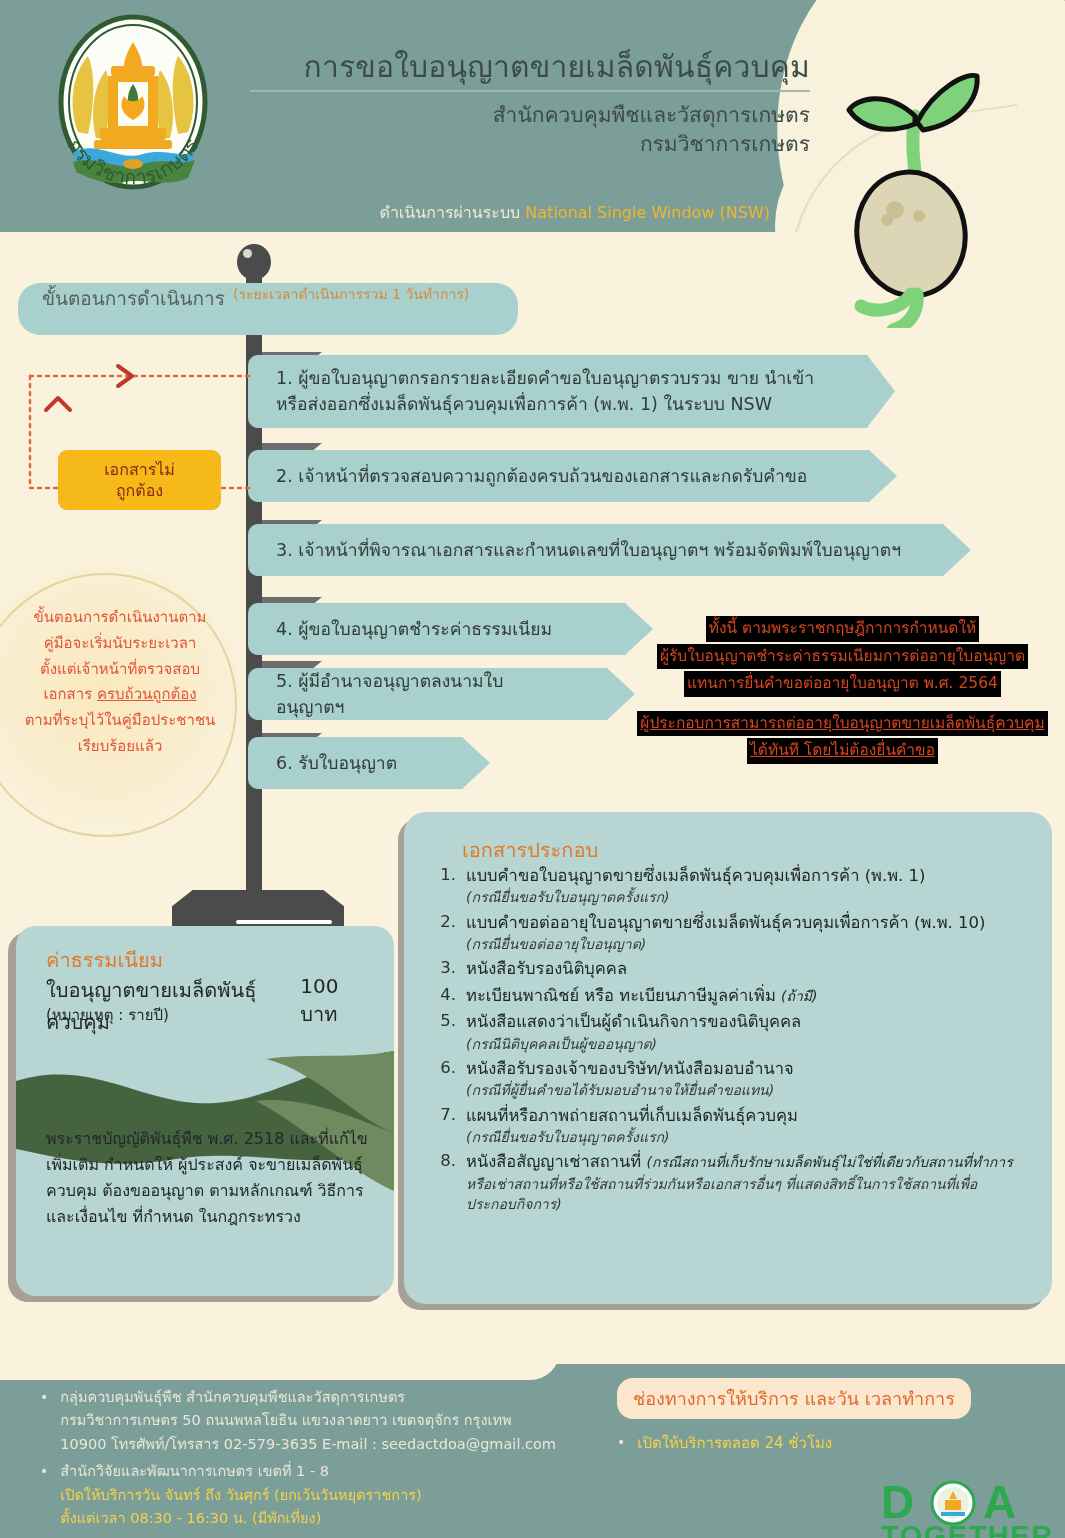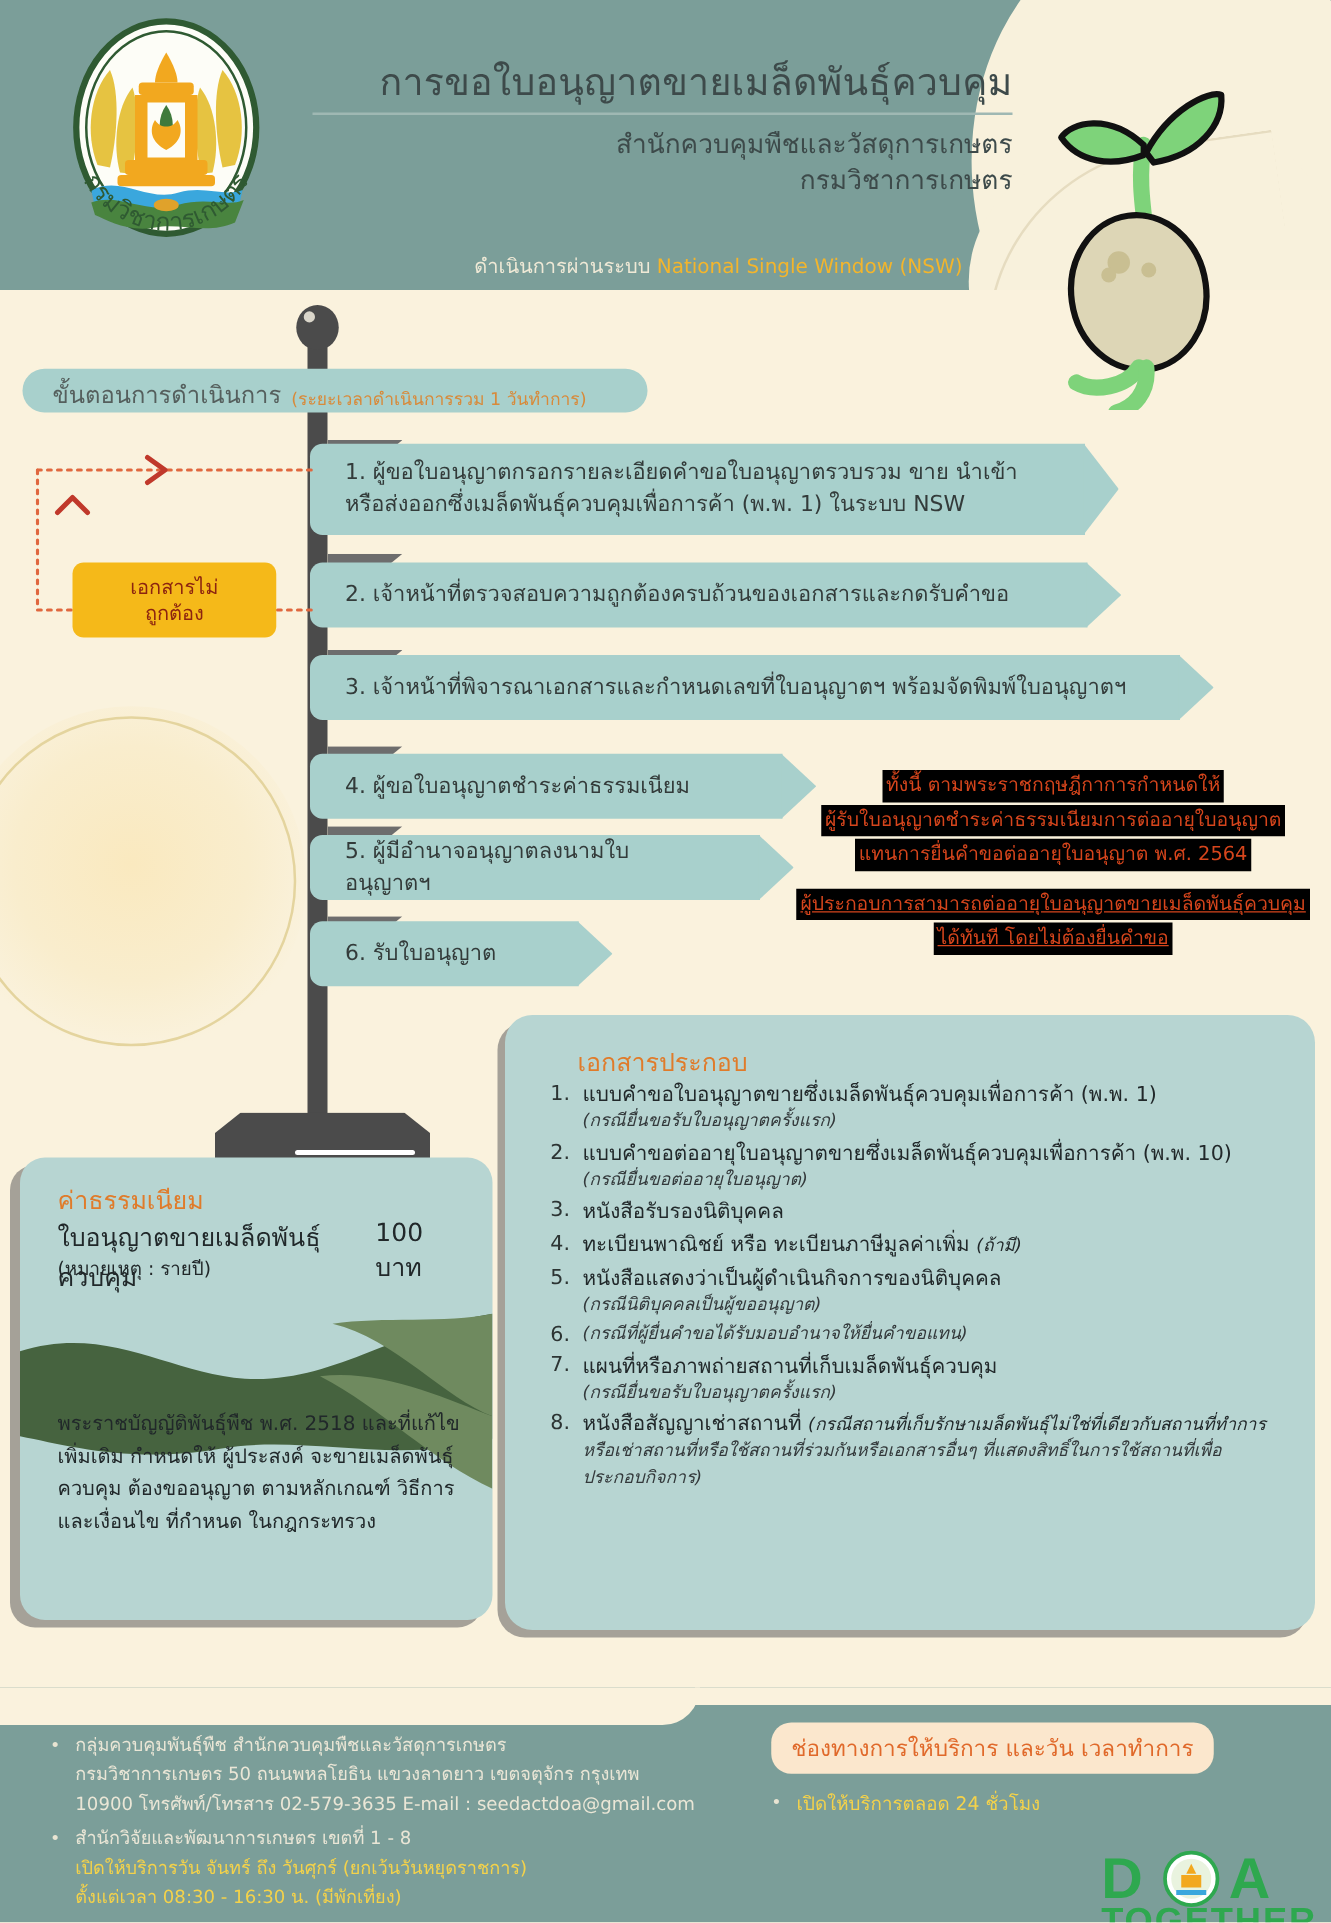--- a/index.html
+++ b/index.html
@@ -68,23 +68,23 @@
     content:""; position:absolute; right:12px; bottom:9px; width:96px; height:4px;
     background:#fff; border-radius:2px;
   }
   .sign-shadow {
     position: absolute; width: 60px; height: 22px; background: #6d6d6d;
     clip-path: polygon(0 0, 100% 0, 55% 100%, 0 100%);
   }
 
   
   .steps-pill {
-    position: absolute; left: 18px; top: 283px; width: 500px; height: 35px;
+    position: absolute; left: 18px; top: 283px; width: 500px; height: 52px;
     background: #a8d0cc; border-radius: 22px;
-    display: flex; align-items: flex-end; padding-left: 24px; gap: 8px; margin-top: 12px;
+    display: flex; align-items: flex-start; padding-left: 24px; gap: 8px;
   }
   .steps-pill .t1 { font-size: 19px; color: #555f5d; }
   .steps-pill .t2 { font-size: 14px; color: #d88a3a; }
 
   
   .arrow {
     position: absolute; background: #a8d0cc; color: #333b3a;
     display: flex; align-items: center;
     padding: 10px 40px 10px 28px;
     border-radius: 10px 0 0 10px;
@@ -312,20 +312,30 @@
     <path d="M96 8 L110 18 L96 28" fill="none" stroke="#c0392b" stroke-width="4" stroke-linecap="round" stroke-linejoin="round"></path>
     <path d="M24 52 L36 40 L48 52" fill="none" stroke="#c0392b" stroke-width="4" stroke-linecap="round" stroke-linejoin="round"></path>
   </svg>
 
   <div class="reject-box">
     <span>เอกสารไม่</span>
     <span>ถูกต้อง</span>
   </div>
 
   <div class="note-circle"></div>
+  <div class="note-text">
+    <div>ขั้นตอนการดำเนินงานตาม</div>
+    <div>คู่มือจะเริ่มนับระยะเวลา</div>
+    <div>ตั้งแต่เจ้าหน้าที่ตรวจสอบ</div>
+    <div>
+      <span>เอกสาร </span><span class="u">ครบถ้วนถูกต้อง</span>
+    </div>
+    <div>ตามที่ระบุไว้ในคู่มือประชาชน</div>
+    <div>เรียบร้อยแล้ว</div>
+  </div>
 
   <div class="callout">
     <div><span class="ln">ทั้งนี้ ตามพระราชกฤษฎีกาการกำหนดให้</span></div>
     <div><span class="ln">ผู้รับใบอนุญาตชำระค่าธรรมเนียมการต่ออายุใบอนุญาต</span></div>
     <div><span class="ln">แทนการยื่นคำขอต่ออายุใบอนุญาต พ.ศ. 2564</span></div>
     <div class="grp2">
       <div><span class="ln">ผู้ประกอบการสามารถต่ออายุใบอนุญาตขายเมล็ดพันธุ์ควบคุม</span></div>
       <div><span class="ln">ได้ทันที โดยไม่ต้องยื่นคำขอ</span></div>
     </div>
   </div>
@@ -369,20 +379,21 @@
         <div class="doc-num">5.</div>
         <div class="doc-body">
           <div class="doc-main">หนังสือแสดงว่าเป็นผู้ดำเนินกิจการของนิติบุคคล</div>
           <div class="doc-note">(กรณีนิติบุคคลเป็นผู้ขออนุญาต)</div>
         </div>
       </div>
 
       <div class="doc-item">
         <div class="doc-num">6.</div>
         <div class="doc-body">
+          <div class="doc-main">หนังสือรับรองเจ้าของบริษัท/หนังสือมอบอำนาจ</div>
           <div class="doc-note">(กรณีที่ผู้ยื่นคำขอได้รับมอบอำนาจให้ยื่นคำขอแทน)</div>
         </div>
       </div>
 
       <div class="doc-item">
         <div class="doc-num">7.</div>
         <div class="doc-body">
           <div class="doc-main">แผนที่หรือภาพถ่ายสถานที่เก็บเมล็ดพันธุ์ควบคุม</div>
           <div class="doc-note">(กรณียื่นขอรับใบอนุญาตครั้งแรก)</div>
         </div>

